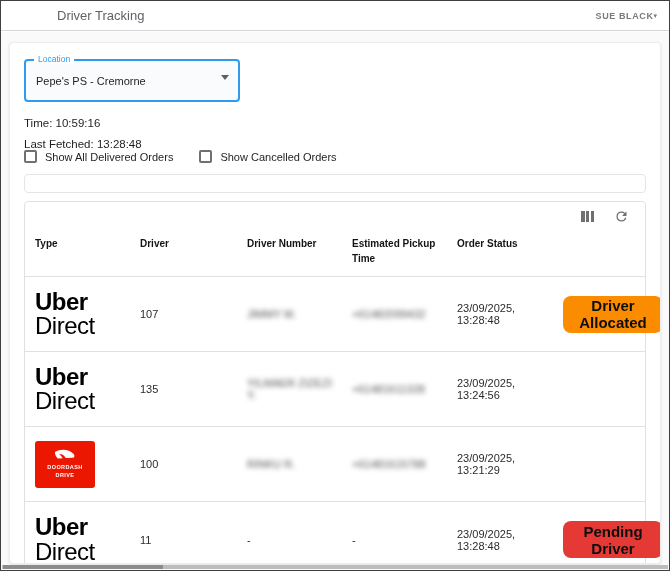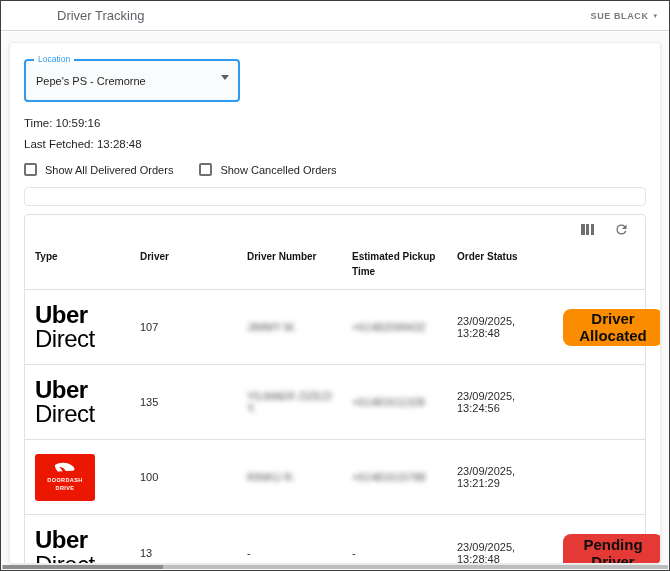--- a/index.html
+++ b/index.html
@@ -11,21 +11,21 @@
     overflow:hidden;
     border:1px solid #3f3f3f;
   }
   
   .appbar {
     height:30px; background:#fff; border-bottom:1px solid #d6d6d6;
     display:flex; align-items:center; justify-content:space-between;
     padding:0 12px;
   }
   .appbar-title { font-size:13px; color:#5f6368;margin-left:44px; }
-  .user-menu { display:flex; align-items:center; gap:5px; cursor:pointer; }
+  .user-menu { display:flex; align-items:center; cursor:pointer; }
   .user-name { font-size:9px; font-weight:bold; letter-spacing:.6px; color:#7a7a7a; }
   .user-caret { font-size:7px; color:#7a7a7a; }
   
   .page { position:absolute; top:31px; left:0; right:0; bottom:0; background:#fafafa; }
   .card {
     position:absolute; top:10px; left:8px; right:8px; bottom:6px;
     background:#fff; border-radius:4px;
     border:1px solid #ededed;
     box-shadow:0 1px 3px rgba(0,0,0,.10);
     padding:16px 14px 0 14px;
@@ -39,21 +39,21 @@
     padding:0 4px; font-size:8.5px; color:#2f9bf0; }
   .select-value { font-size:11px; color:#1f1f1f; padding-left:10px; }
   .select-caret { position:absolute; right:9px; top:14px; width:0; height:0;
     border-left:4px solid transparent; border-right:4px solid transparent;
     border-top:5px solid #5f5f5f; }
   
   .time-line { margin-top:15px; font-size:11.5px; color:#1f1f1f; }
   .time-line + .time-line { margin-top:9px; }
   .time-line .lbl { font-weight:500; }
   
-  .checkbox-row { display:flex; align-items:center; margin-top:13px; gap:26px; }
+  .checkbox-row { display:flex; align-items:center; gap:26px; }
   .checkbox-item { display:flex; align-items:center; gap:8px; cursor:pointer; }
   .checkbox-box { width:13px; height:13px; border:2px solid #707070; border-radius:2px; background:#fff; }
   .checkbox-label { font-size:11px; font-weight:500; color:#1f1f1f; }
   
   .empty-bar { margin-top:11px; height:19px; border:1px solid #e4e4e4; border-radius:4px; background:#fff; }
   
   .table-panel { margin-top:8px; border:1px solid #e0e0e0; border-radius:4px;
     background:#fff; height:400px; display:flex; flex-direction:column; }
   .table-toolbar { height:28px; display:flex; align-items:center;
     justify-content:flex-end; gap:20px; padding-right:16px; }
@@ -190,21 +190,21 @@
         <div class="cell blurred">RINKU R.</div>
         <div class="cell blurred">+61481615788</div>
         <div class="cell">23/09/2025, 13:21:29</div>
       </div>
 
       <div class="tgrid trow">
         <div class="cell uber-logo">
           <div class="l1">Uber</div>
           <div class="l2">Direct</div>
         </div>
-        <div class="cell">13</div>
+        <div class="cell">11</div>
         <div class="cell">-</div>
         <div class="cell">-</div>
         <div class="cell">23/09/2025, 13:28:48</div>
         <div class="cell"><button class="status-btn st-red">Pending Driver</button></div>
       </div>
 
     </div>
   </div>
 </div>
 

